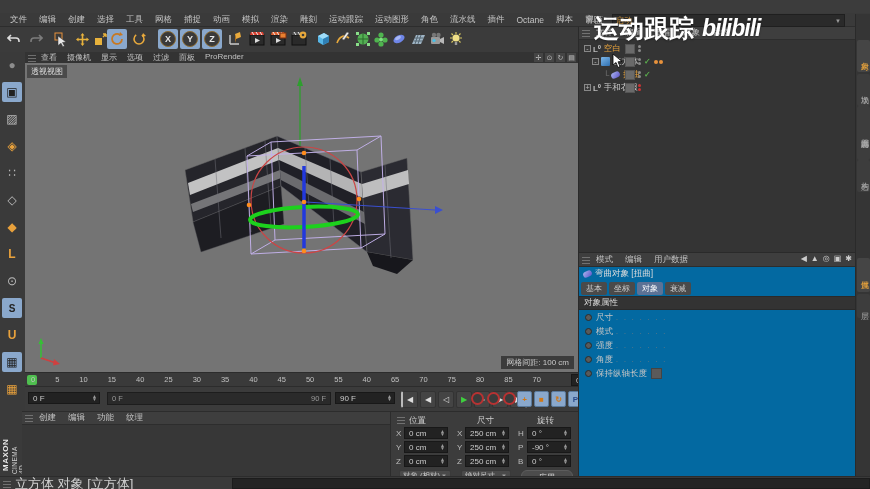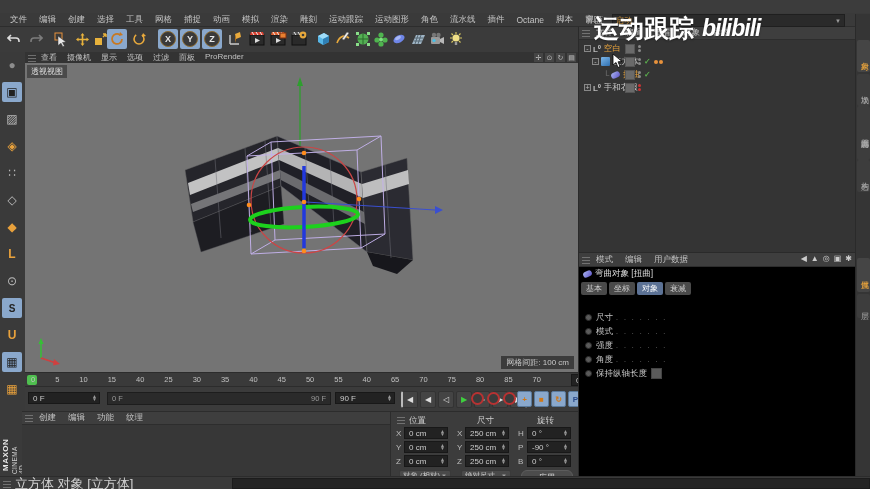--- a/index.html
+++ b/index.html
@@ -88,21 +88,21 @@
   .oname.sel{color:#e6a23c;}
   .omcols{position:absolute;display:flex;align-items:center;gap:3px;}
   .chip{width:8px;height:8px;background:#6a6a6a;border:1px solid #555;}
   .vdots{display:flex;flex-direction:column;gap:1px;}
   .vdots i{width:3px;height:3px;border-radius:50%;background:#8a8a8a;}
   .vdots.red i{background:#cc3434;}
   .check{color:#5cb14e;font-size:8px;font-weight:bold;}
   .tagdots{display:flex;gap:1px;}
   .tagdots i{width:4px;height:4px;border-radius:50%;background:#e8923c;}
   
-  .ampanel{left:578px;top:252px;width:277px;height:224px;background:#000000;border-left:1px solid #2a2a2a;border-top:1px solid #2a2a2a;}
+  .ampanel{left:578px;top:252px;width:277px;height:224px;background:#0369a1;border-left:1px solid #2a2a2a;border-top:1px solid #2a2a2a;}
   .amhead{display:flex;align-items:center;height:13px;background:#3e3e3e;border-bottom:1px solid #2d2d2d;position:relative;}
   .amhead .li{margin:0 6px;font-size:8.5px;color:#c2c2c2;}
   .amicons{position:absolute;right:4px;top:1px;display:flex;gap:4px;align-items:center;}
   .amicons span{font-size:8px;color:#ccc;}
   .objrow{display:flex;align-items:center;height:14px;padding-left:4px;}
   .tabs{display:flex;gap:2px;padding:1px 2px;height:13px;}
   .tab{background:#4a4a4a;color:#ccc;font-size:8px;padding:1px 5px;border-radius:2px;}
   .tab.active{background:#5c7295;color:#fff;}
   .section{height:12px;background:#333;border-top:1px solid #2a2a2a;border-bottom:1px solid #2a2a2a;
            display:flex;align-items:center;padding-left:5px;color:#d8d8d8;font-size:8.5px;}
@@ -666,20 +666,21 @@
     <div class="objrow">
       <span class="bendic"></span>
       <span style="font-size:8.5px;color:#ddd">弯曲对象 [扭曲]</span>
     </div>
     <div class="tabs">
       <span class="tab">基本</span>
       <span class="tab">坐标</span>
       <span class="tab active">对象</span>
       <span class="tab">衰减</span>
     </div>
+    <div class="section">对象属性</div>
 
     <div class="arow" style="top:58px">
       <span class="adot"></span>
       <span class="albl">尺寸</span>
       <span class="leader"></span>
     </div>
 
     <div class="arow" style="top:72px">
       <span class="adot"></span>
       <span class="albl">模式</span>

